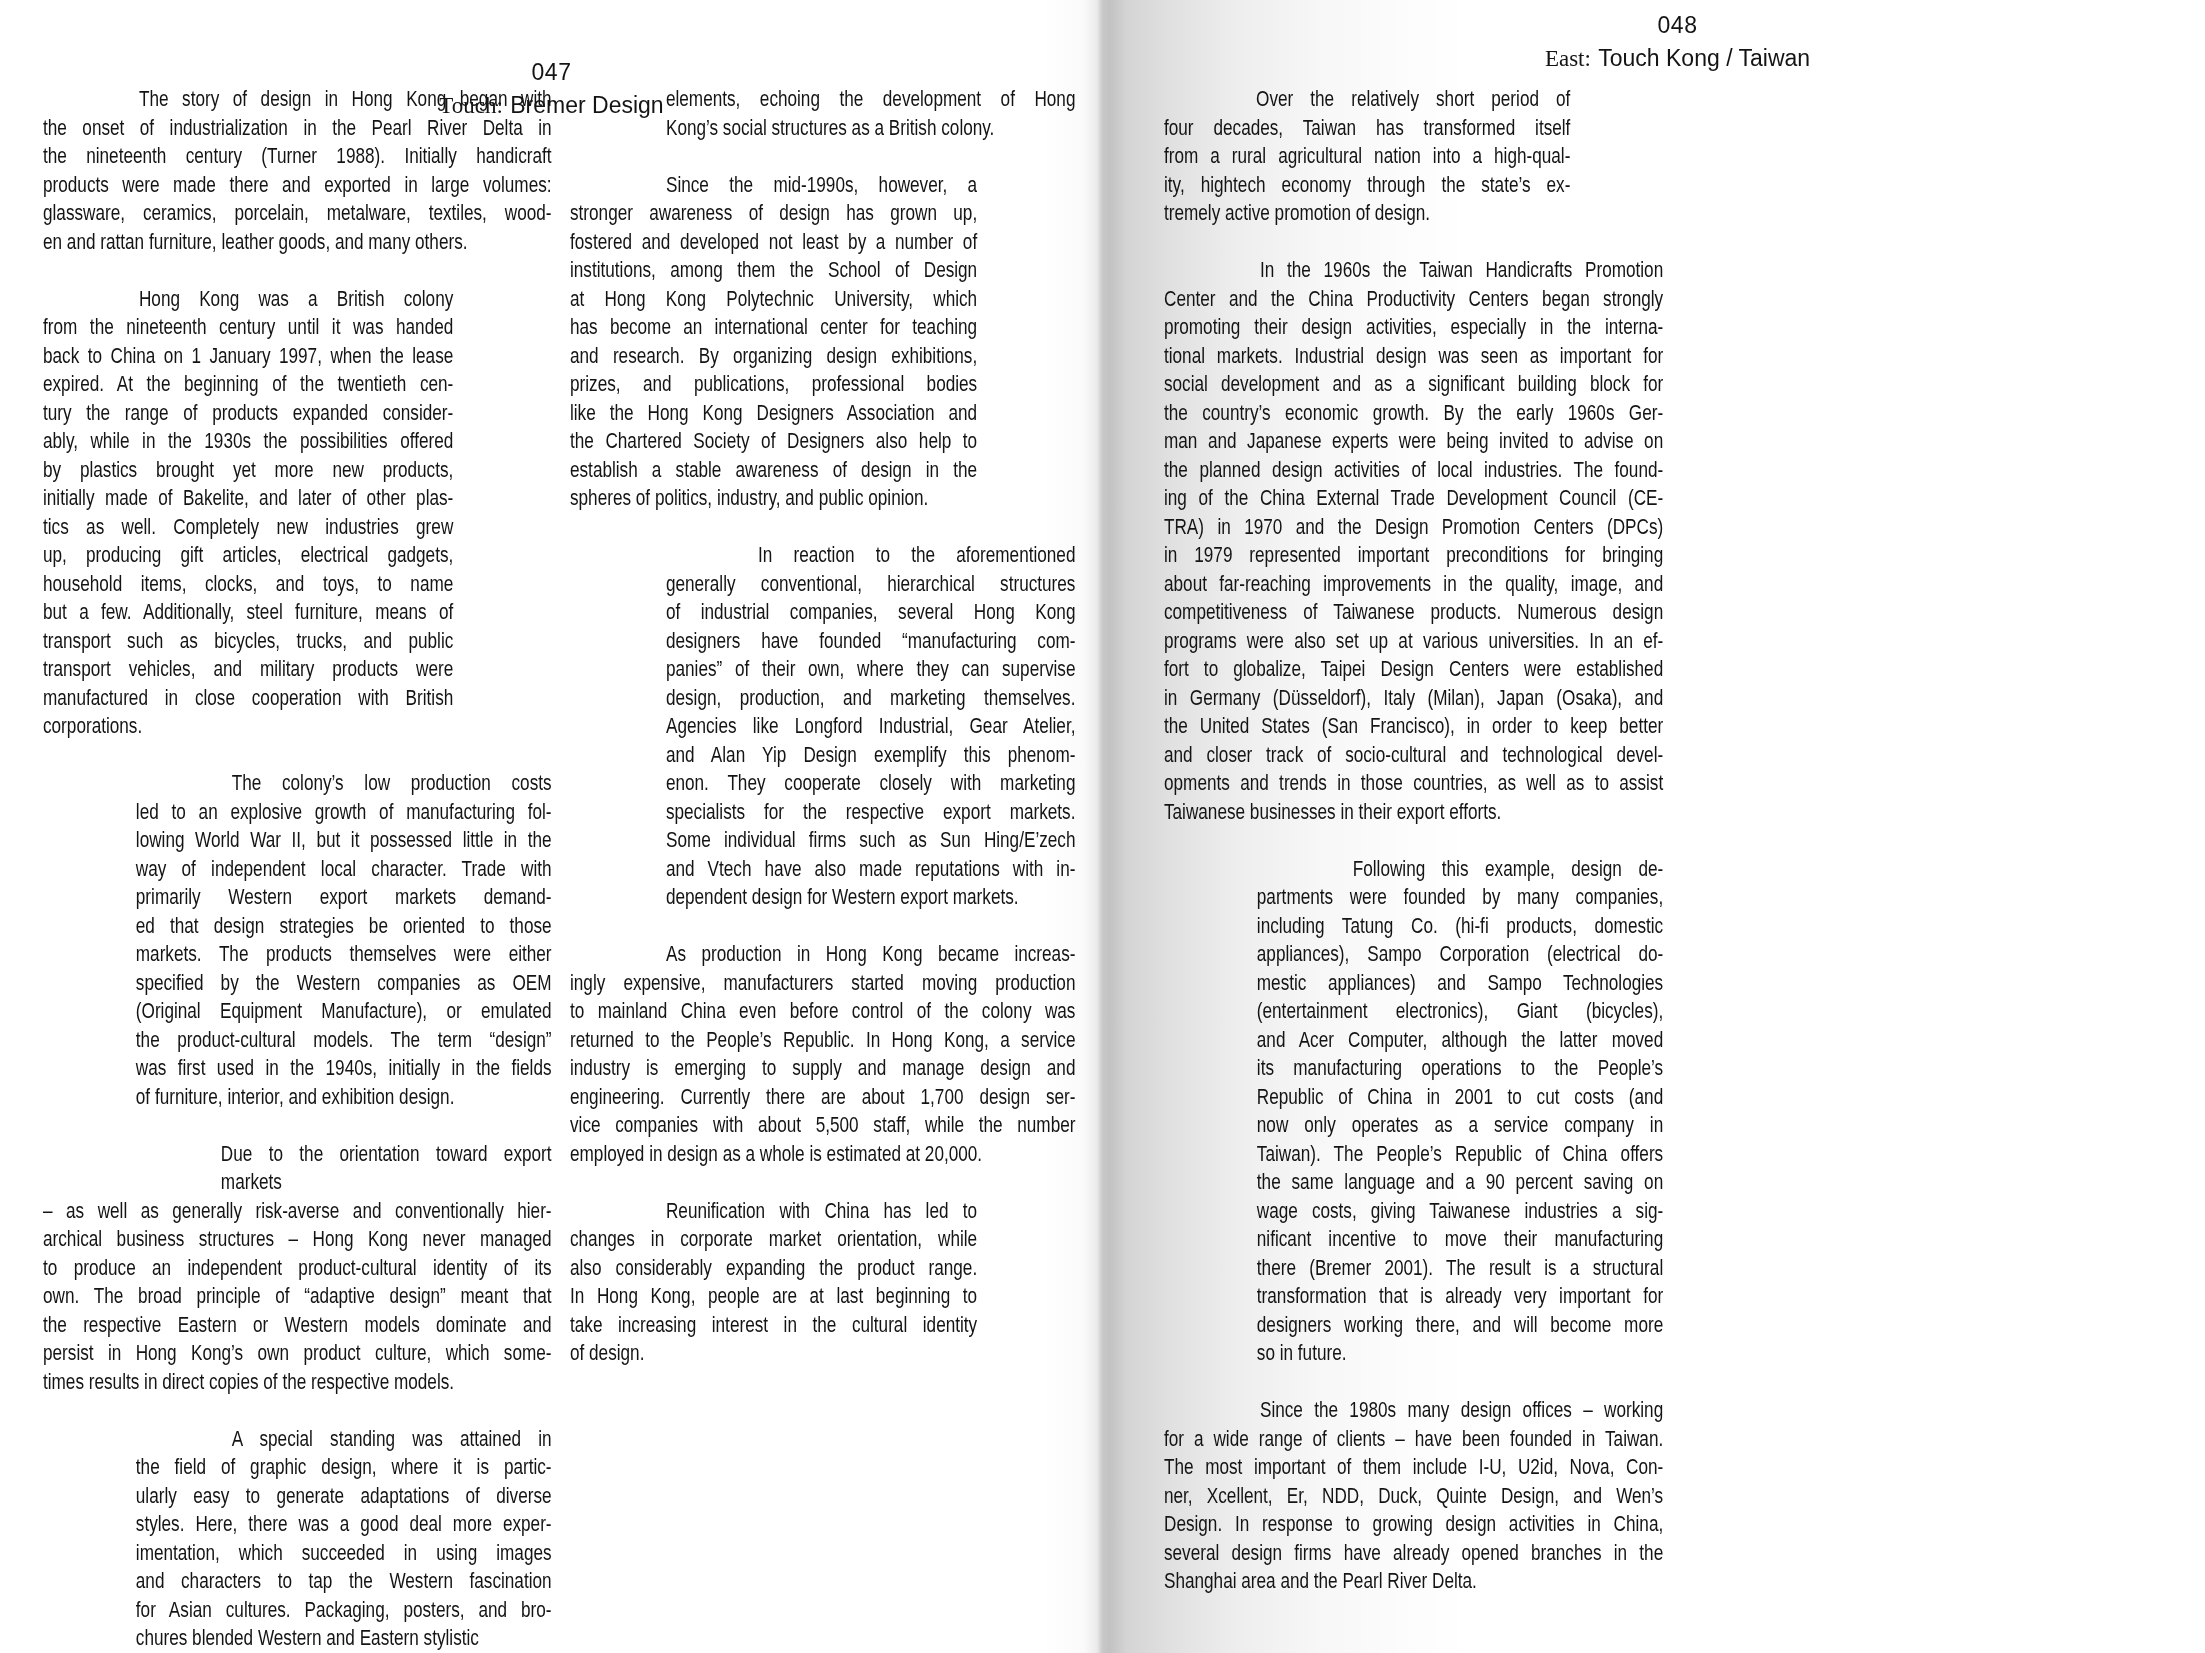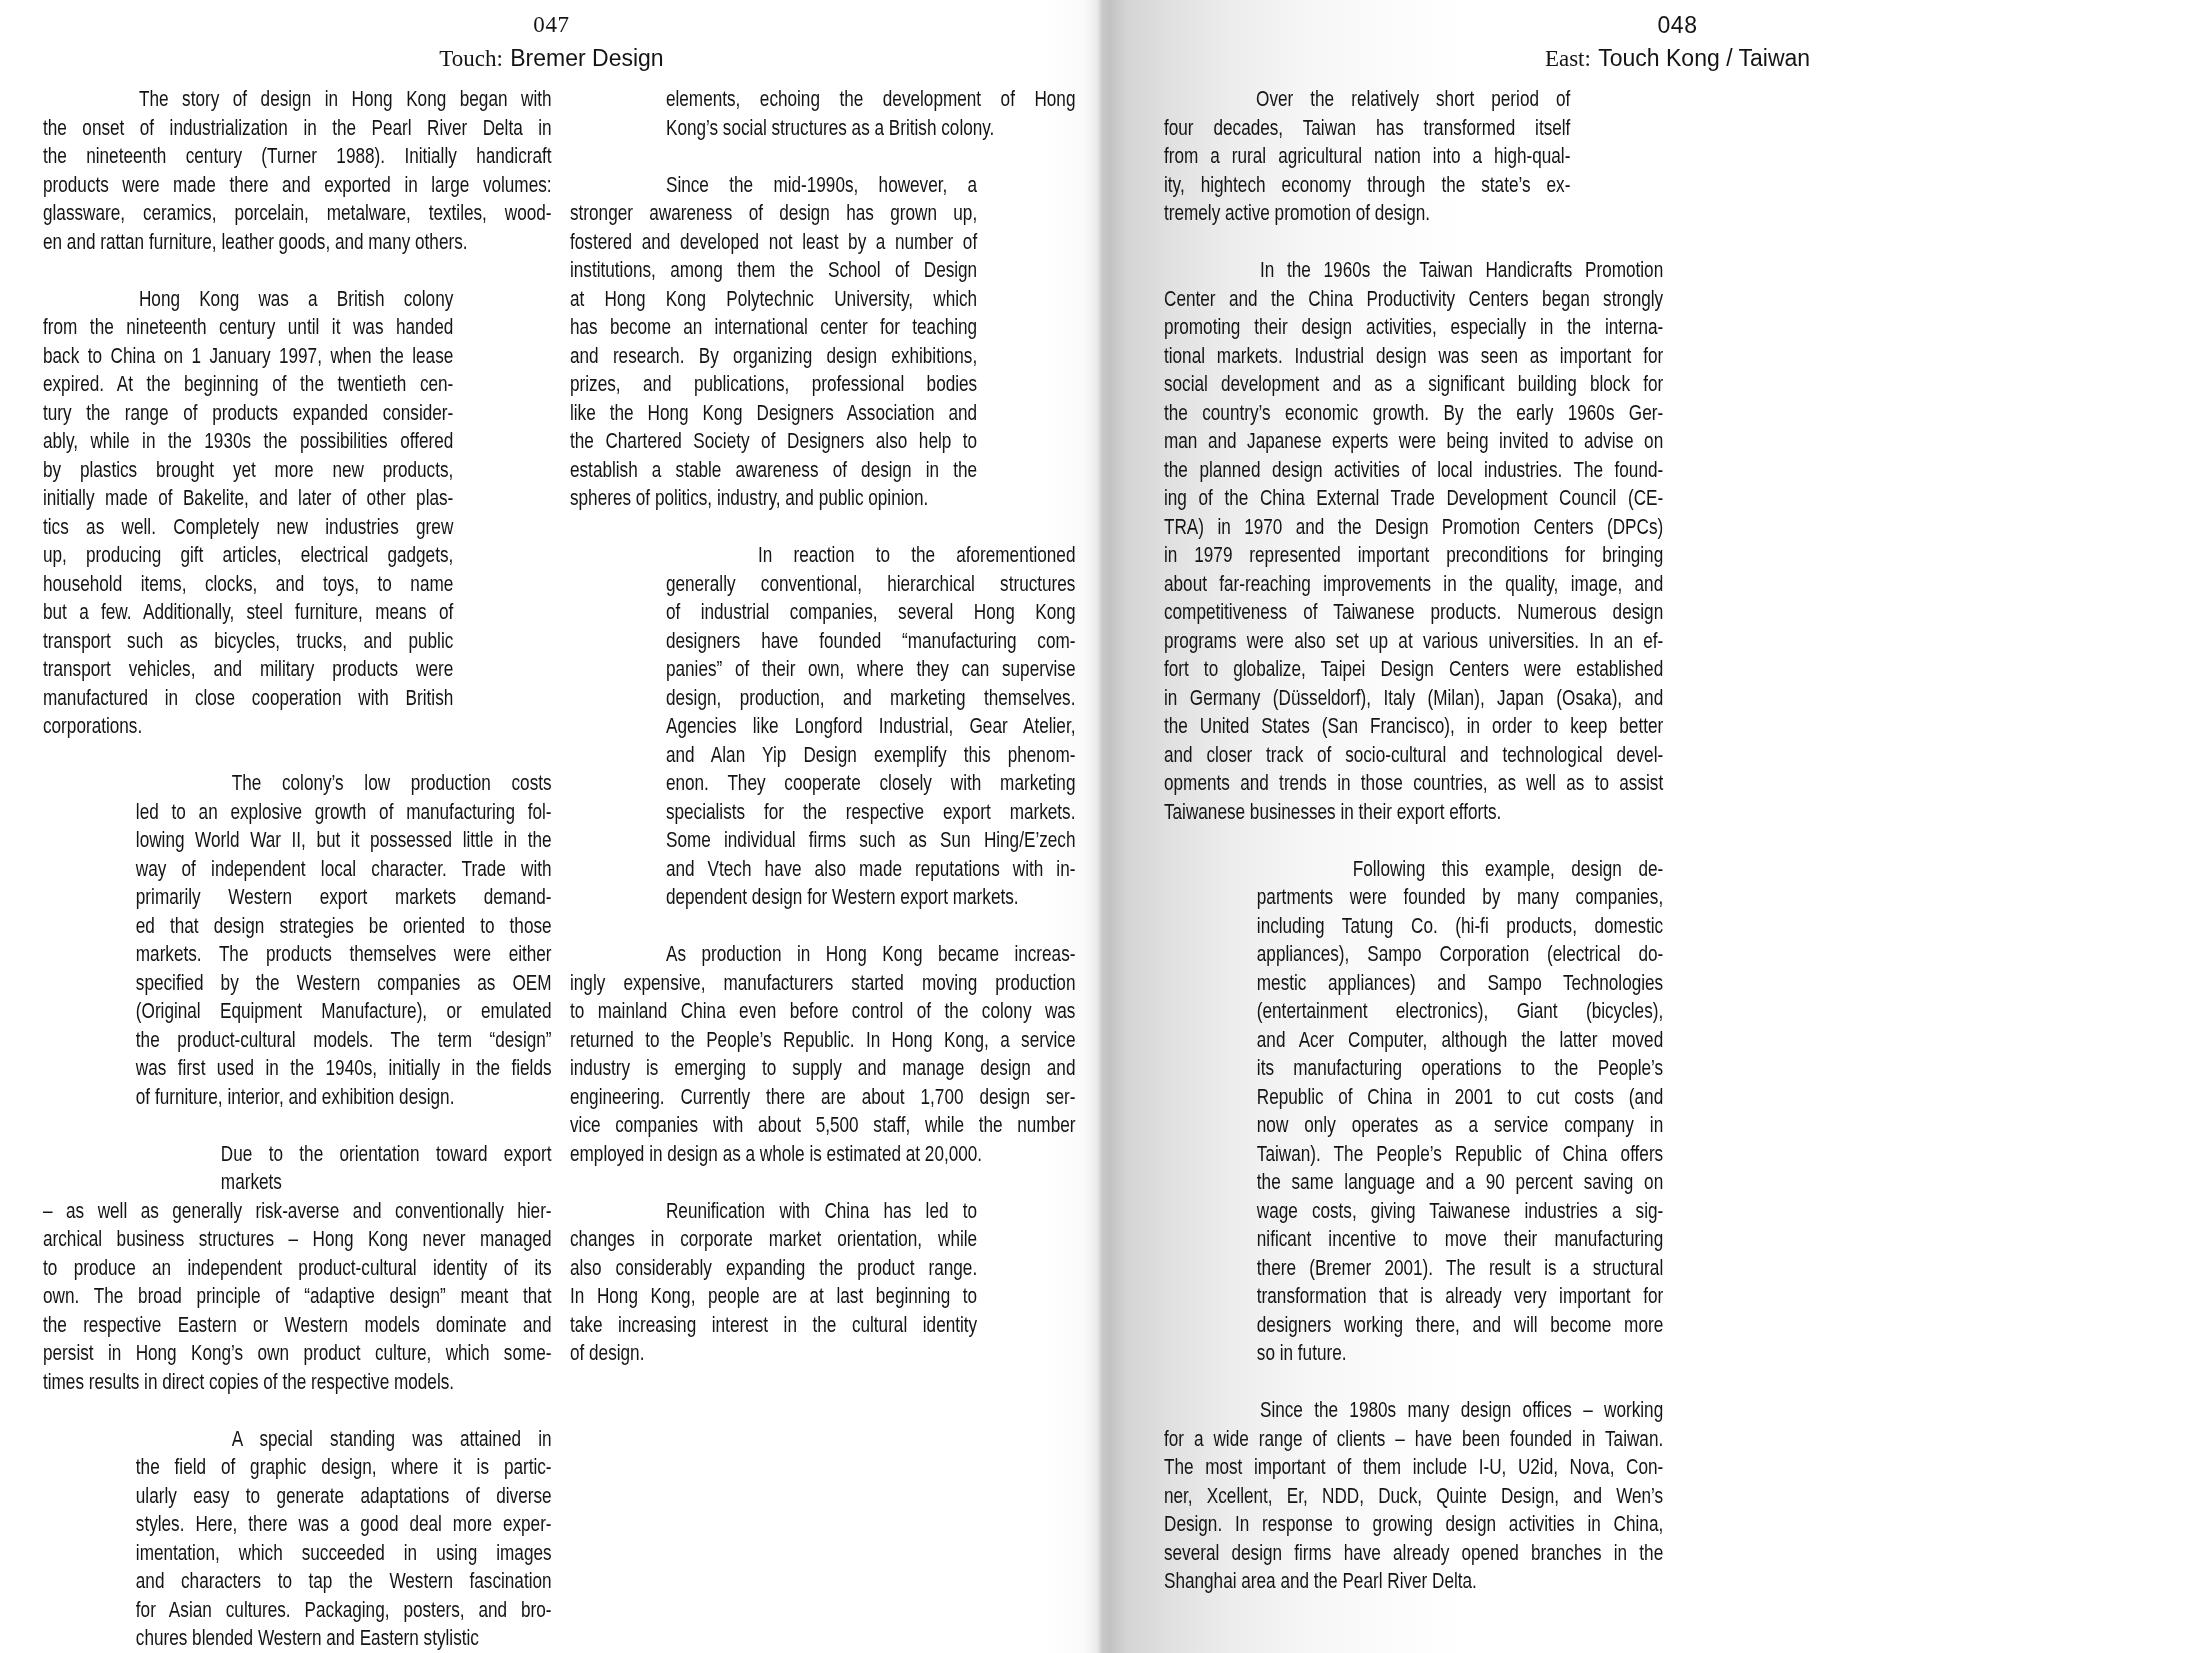--- a/index.html
+++ b/index.html
@@ -27,21 +27,21 @@
       rgba(0,0,0,0.01) 85%,
       rgba(0,0,0,0)    100%);
     pointer-events: none; z-index: 0;
   }
 
   
   .page-header { position: absolute; top: 8.6px; width: 1103px; text-align: center; z-index: 2; }
   .page-header.left  { left: 0; }
   .page-header.right { left: 1126px; }
   .page-num { display: block; font-size: 23px; line-height: 32px; letter-spacing: 0.6px; }
-  .page-num.serif { font-family: Liberation Serif, serif; }
+  .page-num.serif { font-family: Liberation Sans, sans-serif; margin-top: 47px; }
   .page-num.sans  { font-family: "Liberation Sans", sans-serif; }
   .running-title { display: block; font-size: 23px; line-height: 34px; }
   .rt-prefix { font-family: "Liberation Serif", serif; margin-right: 7.4px; }
   .rt-main   { font-family: "Liberation Sans", sans-serif; }
 
   
   .column {
     position: absolute; top: 85px; z-index: 1;
     transform: scaleX(0.78); transform-origin: 0 0;
     font-size: 22px; line-height: 28.5px;

